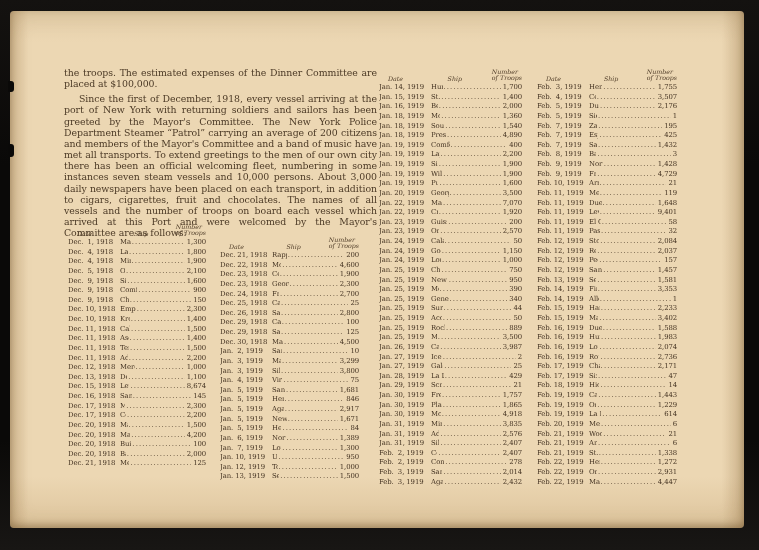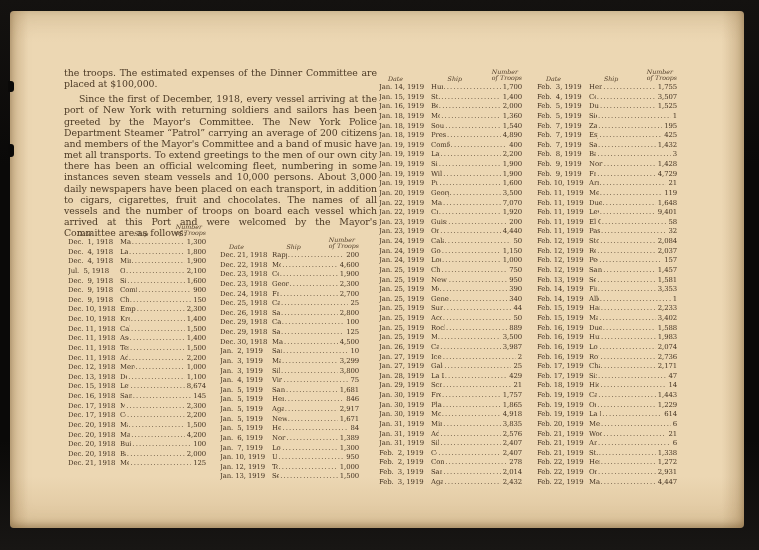--- a/index.html
+++ b/index.html
@@ -111,21 +111,21 @@
           <span class="dots"></span>
           <span class="c-num">1,800</span>
         </div>
         <div class="trow">
           <span class="c-date">Dec.  4, 1918</span>
           <span class="nm">Minnehaha</span>
           <span class="dots"></span>
           <span class="c-num">1,900</span>
         </div>
         <div class="trow">
-          <span class="c-date">Jul.  5, 1918</span>
+          <span class="c-date">Dec.  5, 1918</span>
           <span class="nm">Orca</span>
           <span class="dots"></span>
           <span class="c-num">2,100</span>
         </div>
         <div class="trow">
           <span class="c-date">Dec.  9, 1918</span>
           <span class="nm">Sierra</span>
           <span class="dots"></span>
           <span class="c-num">1,600</span>
         </div>
@@ -490,21 +490,21 @@
         <div class="trow">
           <span class="c-date">Jan. 23, 1919</span>
           <span class="nm">Guisseppi Verdi</span>
           <span class="dots"></span>
           <span class="c-num">200</span>
         </div>
         <div class="trow">
           <span class="c-date">Jan. 23, 1919</span>
           <span class="nm">Orizaba</span>
           <span class="dots"></span>
-          <span class="c-num">4,440</span>
+          <span class="c-num">2,570</span>
         </div>
         <div class="trow">
           <span class="c-date">Jan. 24, 1919</span>
           <span class="nm">Calamares</span>
           <span class="dots"></span>
           <span class="c-num">50</span>
         </div>
         <div class="trow">
           <span class="c-date">Jan. 24, 1919</span>
           <span class="nm">Goentoer</span>
@@ -672,21 +672,21 @@
         <div class="trow">
           <span class="c-date">Feb.  4, 1919</span>
           <span class="nm">Cedric</span>
           <span class="dots"></span>
           <span class="c-num">3,507</span>
         </div>
         <div class="trow">
           <span class="c-date">Feb.  5, 1919</span>
           <span class="nm">Due Aosta</span>
           <span class="dots"></span>
-          <span class="c-num">1,525</span>
+          <span class="c-num">2,176</span>
         </div>
         <div class="trow">
           <span class="c-date">Feb.  5, 1919</span>
           <span class="nm">Sierra</span>
           <span class="dots"></span>
           <span class="c-num">1</span>
         </div>
         <div class="trow">
           <span class="c-date">Feb.  7, 1919</span>
           <span class="nm">Zacapa</span>

